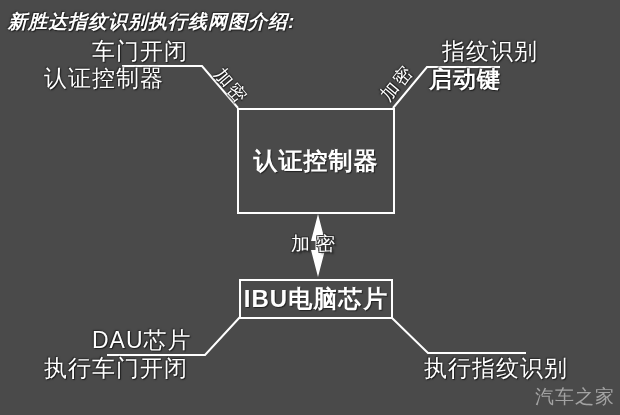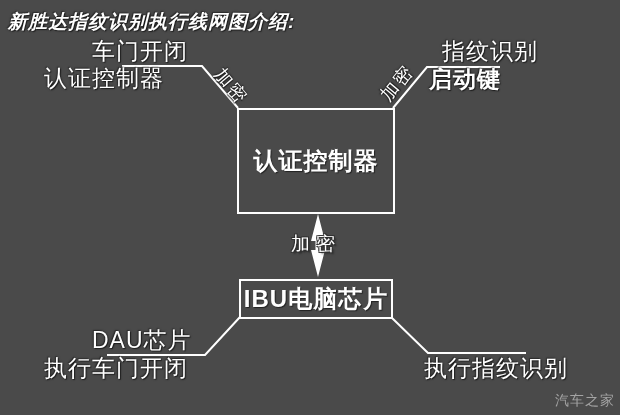--- a/index.html
+++ b/index.html
@@ -43,21 +43,21 @@
   .tl1{left:92px;top:38px;}
   .tl2{left:44px;top:65px;}
   .tr1{left:426px;top:38px;margin-left:16px;}
   .tr2{left:429px;top:66px;font-weight:bold;}
   .bl1{left:92px;top:327px;}
   .bl2{left:44px;top:355px;}
   .br1{left:426px;top:329px;}
   .br2{left:424px;top:355px;}
   .watermark{
     position:absolute;right:5px;bottom:5px;z-index:3;
-    font-size:14px;color:#a3a3a3;letter-spacing:1px;text-shadow:none;
+    font-size:19px;color:#a3a3a3;letter-spacing:1px;text-shadow:none;
   }
 </style>
 </head>
 <body>
 
 <div class="stage">
 
   <svg class="wires" width="620" height="415" viewBox="0 0 620 415">
     <polyline points="122,66 202,66 238,108"></polyline>
     <polyline points="500,67 427,67 393,108"></polyline>

